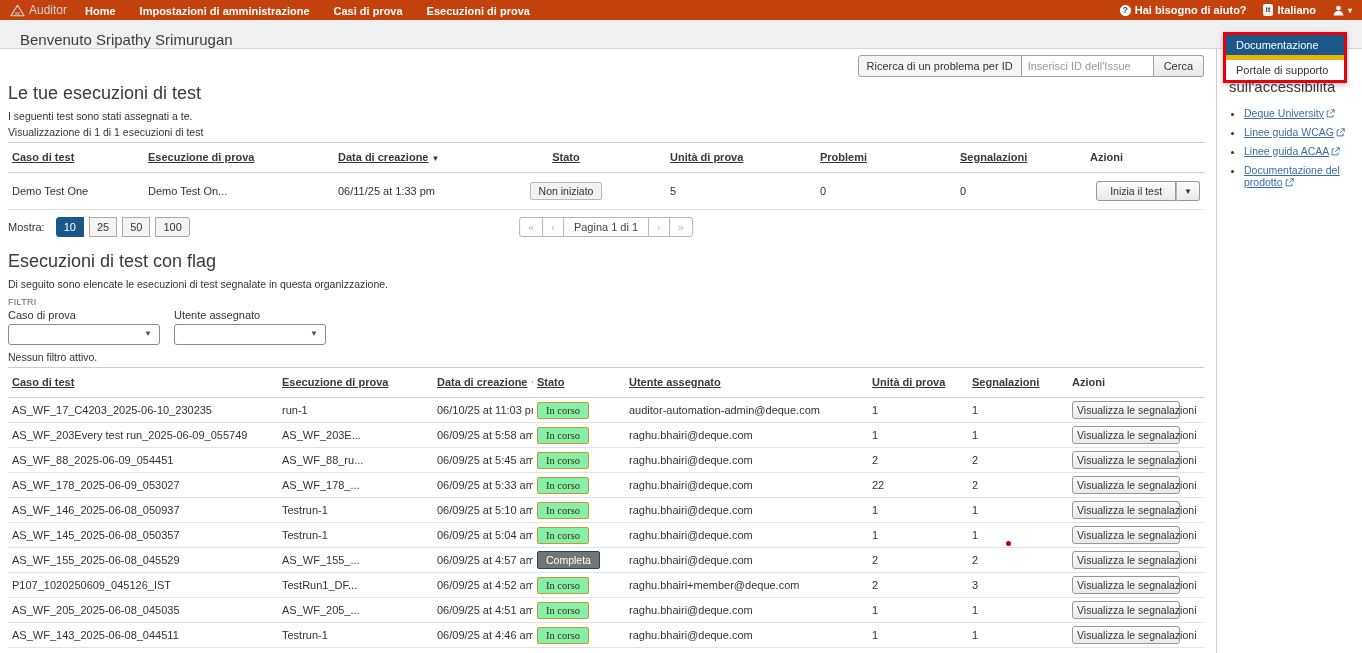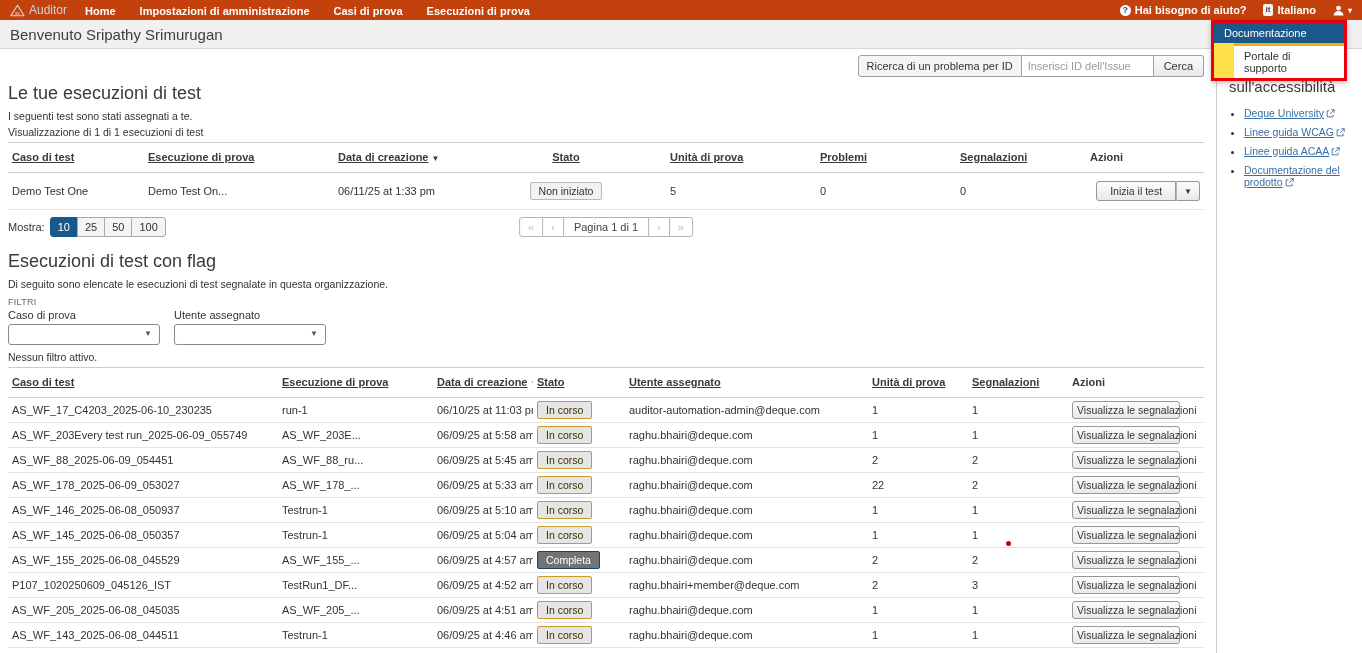--- a/index.html
+++ b/index.html
@@ -16,29 +16,29 @@
   .nav-link { color:#fff; font-size:11px; font-weight:bold; margin-right:24px; text-decoration:none; cursor:pointer; white-space:nowrap;text-align:center; }
   .nav-right { margin-left:auto; display:flex; align-items:center; gap:16px; color:#fff; font-size:11px; font-weight:bold; }
   .nav-right > span { display:inline-flex; align-items:center; cursor:pointer; white-space:nowrap; }
   .help-icon { display:inline-flex; width:11px; height:11px; border-radius:50%; background:#fff; color:#1d5788;
     font-size:9px; font-weight:bold; align-items:center; justify-content:center; margin-right:4px; }
   .flag { display:inline-block; background:#f2f2f2; color:#444; font-size:8px; font-weight:bold; padding:1px 3px;
     border-radius:2px; margin-right:4px; line-height:10px; }
   .caret-down { font-size:8px; margin-left:3px; }
 
   
-  .welcome-bar { height:29px; background:#f0f0f0; border-bottom:1px solid #d7d7d7; display:flex; align-items:center;
-    padding-left:10px; font-size:15px; color:#3d3d3d; }
-
-  
-  .help-menu { position:absolute; top:20px; right:15px; z-index:40; width:136px; background:#fde047;
+  .welcome-bar { height:29px; background:#f0f0f0; border-bottom:1px solid #d7d7d7; display:flex; align-items:flex-end;
+    padding-left:20px; font-size:15px; color:#3d3d3d; }
+
+  
+  .help-menu { position:absolute; top:32px; right:15px; z-index:40; width:124px; background:#0f172a;
     border:3px solid #e8000d; box-shadow:0 2px 5px rgba(0,0,0,.25); }
   .menu-item { font-size:11px; padding:4px 10px; color:#333; background:#fff; cursor:pointer; }
   .menu-item.active { background:#1b588a; color:#fff; }
-  .menu-item + .menu-item { border-top:3px solid #eab308;margin-left:20px; }
+  .menu-item + .menu-item { border-top:5px solid #eab308; }
 
   
   .main { display:flex; height:604px; }
   .content { width:1216px; padding:3px 12px 0 8px; }
   .sidebar { flex:1; border-left:1px solid #ccc; padding:8px 12px 0 12px; }
   .sidebar h3 { font-size:15px; font-weight:normal; color:#3a3a3a; margin:2px 0 10px; line-height:1.25; }
   .sidebar p { font-size:10.5px; margin:0 0 8px; line-height:1.35; }
   .sidebar ul { margin:8px 0 0; padding-left:15px; }
   .sidebar li { font-size:10.5px; margin-bottom:6px; color:#333; }
   .sidebar a { color:#3a6ea5; text-decoration:underline; cursor:pointer; }
@@ -72,33 +72,33 @@
   .sort-link { text-decoration:underline; cursor:pointer; }
   .sort-caret { font-size:8px; margin-left:3px; }
   td { font-size:11px; border-bottom:1px solid #e4e4e4; white-space:nowrap; overflow:hidden; color:#333; }
   .t1 td { padding:8px 4px; }
   .t2 td { padding:3px 4px; height:24px; }
   .t1 th:nth-child(4), .t1 td:nth-child(4) { text-align:center; }
   .t1 td:nth-child(8) { text-align:right; overflow:visible; }
 
   .badge { display:inline-block; font-size:10.5px; padding:2px 8px; border-radius:2px; border:1px solid transparent; }
   .badge.not-started { background:#f2f2f2; border-color:#b9b9b9; color:#333; }
-  .badge.in-progress { background:#e5e5e5; border-color:#c59c28; color:#3d2e00; }
+  .badge.in-progress { background:#86efac; border-color:#c59c28; color:#3d2e00;font-family:Liberation Serif, serif; }
   .badge.complete   { background:#737373; border-color:#16486f; color:#fff; }
 
   .btn { border:1px solid #979797; background:linear-gradient(#fcfcfc,#e9e9e9); font-size:10.5px; padding:3px 9px;
     border-radius:3px; cursor:pointer; color:#333; font-family:"Liberation Sans",sans-serif; }
   .action-btn { width:108px; padding:2px 4px; }
   .split { display:inline-flex; }
   .split .btn-main { border-radius:3px 0 0 3px; padding:3px 13px; }
   .split .btn-caret { border-radius:0 3px 3px 0; border-left:1px solid #b5b5b5; padding:3px 7px; font-size:8px; }
 
   
   .table-footer { position:relative; height:30px; margin-top:5px; }
-  .mostra { position:absolute; left:0; top:2px; display:flex; align-items:center; font-size:11px; }
+  .mostra { position:absolute; left:0; top:2px; display:flex; align-items:center; font-size:11px;gap:6px; }
   .mostra-label { margin-right:5px; }
   .size-btn { border:1px solid #aaa; background:#f4f4f4; font-size:11px; padding:3px 7px; margin-left:-1px;
     cursor:pointer; color:#333; font-family:"Liberation Sans",sans-serif; }
   .size-btn.first { margin-left:0; border-radius:3px 0 0 3px; }
   .size-btn.last { border-radius:0 3px 3px 0; }
   .size-btn.active { background:#1b588a; color:#fff; border-color:#1b588a; }
   .pagination { position:absolute; left:50%; transform:translateX(-50%); top:2px; display:flex; }
   .page-btn, .page-info { border:1px solid #b5b5b5; background:#fff; font-size:11px; padding:3px 8px;
     margin-left:-1px; color:#444; font-family:"Liberation Sans",sans-serif; }
   .page-btn { cursor:pointer; }

